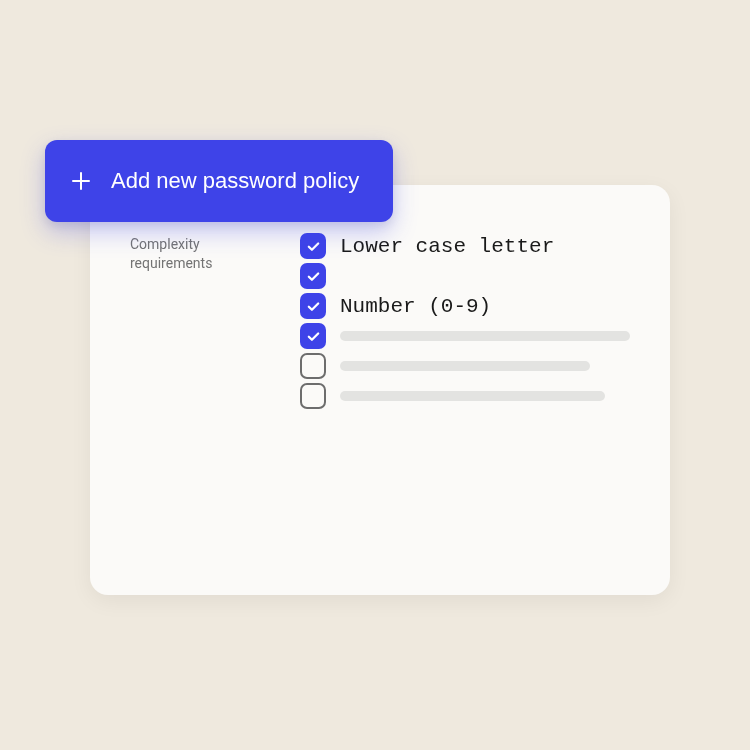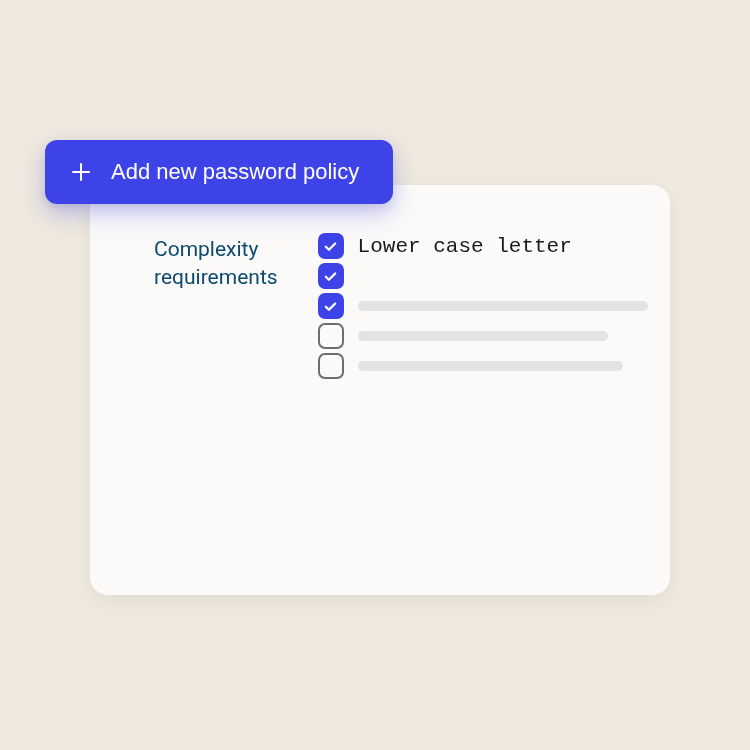--- a/index.html
+++ b/index.html
@@ -23,21 +23,21 @@
       height: 410px;
       background: #fbfaf8;
       border-radius: 18px;
       box-shadow: 0 6px 22px rgba(0,0,0,0.06);
       padding: 48px 40px 40px 40px;
     }
     .add-btn {
       position: absolute;
       left: 45px;
       top: 140px;
-      height: 64px;
+      height: 82px;
       padding: 0 34px 0 24px;
       background: #3e43e8;
       border: none;
       border-radius: 12px;
       display: flex;
       align-items: center;
       gap: 18px;
       color: #fff;
       font-size: 22px;
       font-weight: 430;
@@ -54,25 +54,24 @@
     }
     .row {
       display: flex;
       gap: 40px;
     }
     .label-col {
       width: 170px;
       padding-top: 2px;
     }
     .section-label {
-      color: #0c4a6e;
-      font-size: 21px;
+      color: #737373;
+      font-size: 14px;
       line-height: 1.35;
       font-weight: 400;
-      margin-left: 24px;
     }
     .options-col {
       flex: 1;
       display: flex;
       flex-direction: column;
       gap: 4px;
       font-family: Liberation Mono, monospace;
     }
     .option {
       display: flex;
@@ -134,20 +133,28 @@
       </div>
 
       <div class="option">
         <span class="cb checked">
           <svg viewBox="0 0 16 16" fill="none">
             <path d="M3 8.2 L6.3 11.5 L13 4.8" stroke="#fff" stroke-width="2.4" stroke-linecap="round" stroke-linejoin="round"></path>
           </svg>
         </span>
       </div>
 
+      <div class="option">
+        <span class="cb checked">
+          <svg viewBox="0 0 16 16" fill="none">
+            <path d="M3 8.2 L6.3 11.5 L13 4.8" stroke="#fff" stroke-width="2.4" stroke-linecap="round" stroke-linejoin="round"></path>
+          </svg>
+        </span>
+        <span class="opt-label">Number (0-9)</span>
+      </div>
 
 
       <div class="option">
         <span class="cb checked">
           <svg viewBox="0 0 16 16" fill="none">
             <path d="M3 8.2 L6.3 11.5 L13 4.8" stroke="#fff" stroke-width="2.4" stroke-linecap="round" stroke-linejoin="round"></path>
           </svg>
         </span>
         <span class="placeholder-bar pb1"></span>
       </div>

